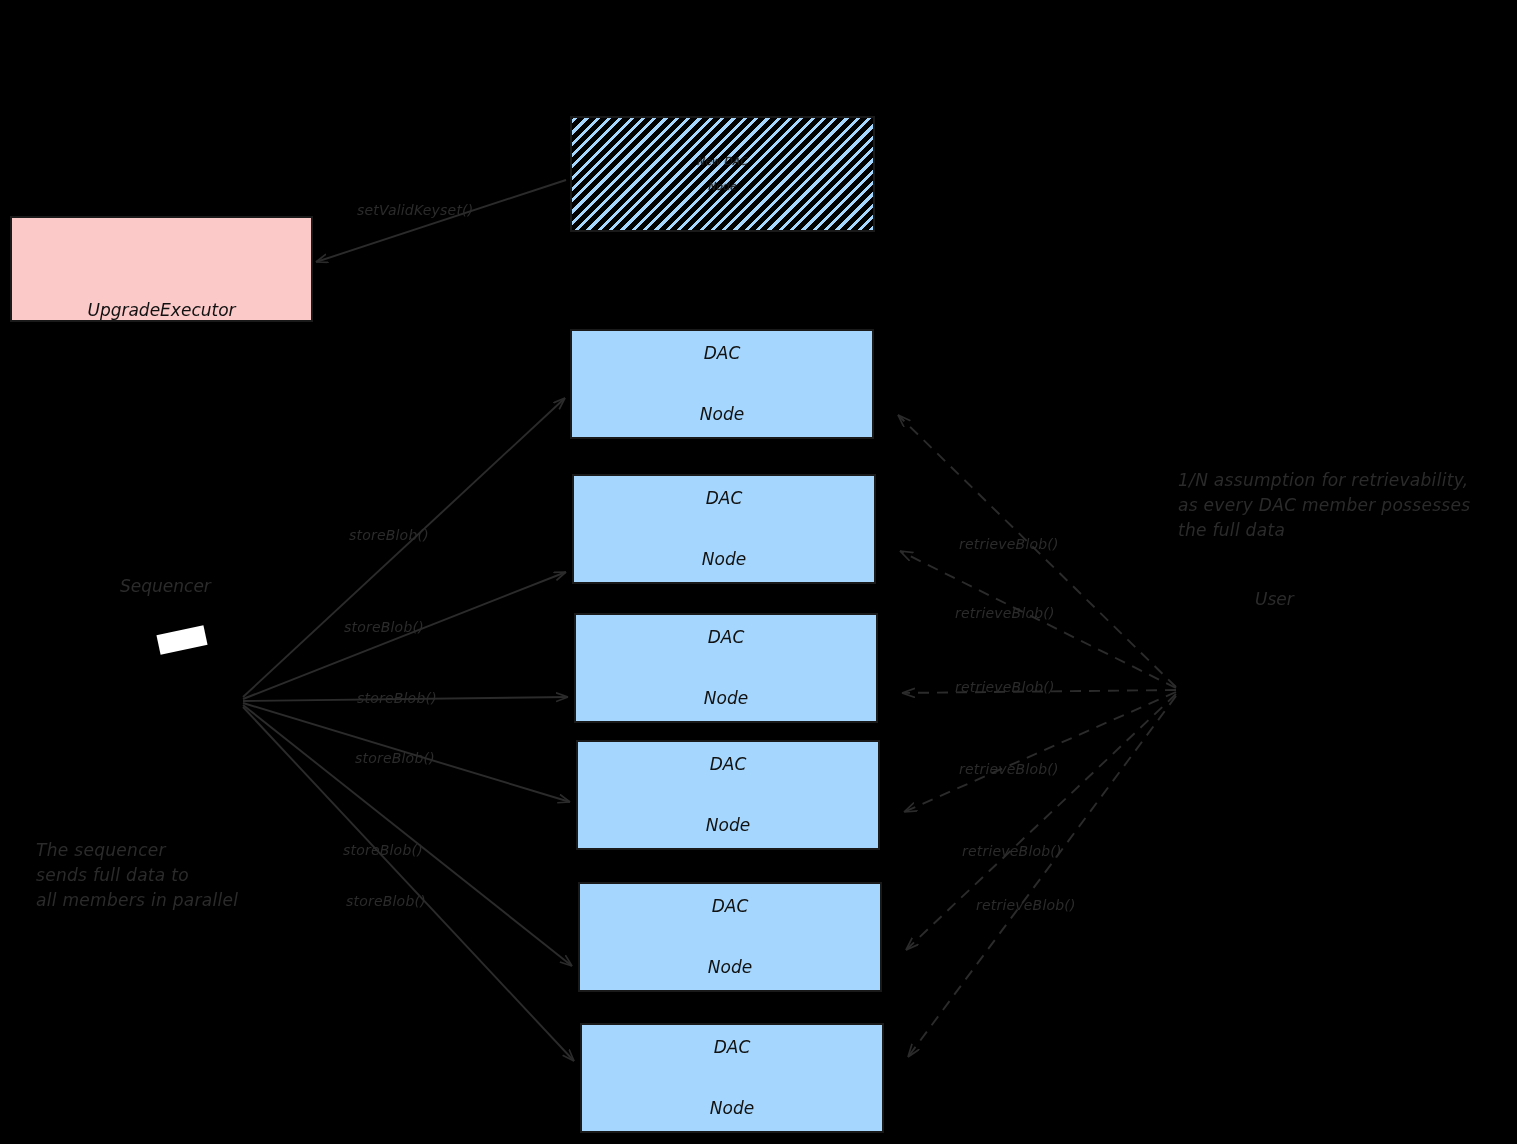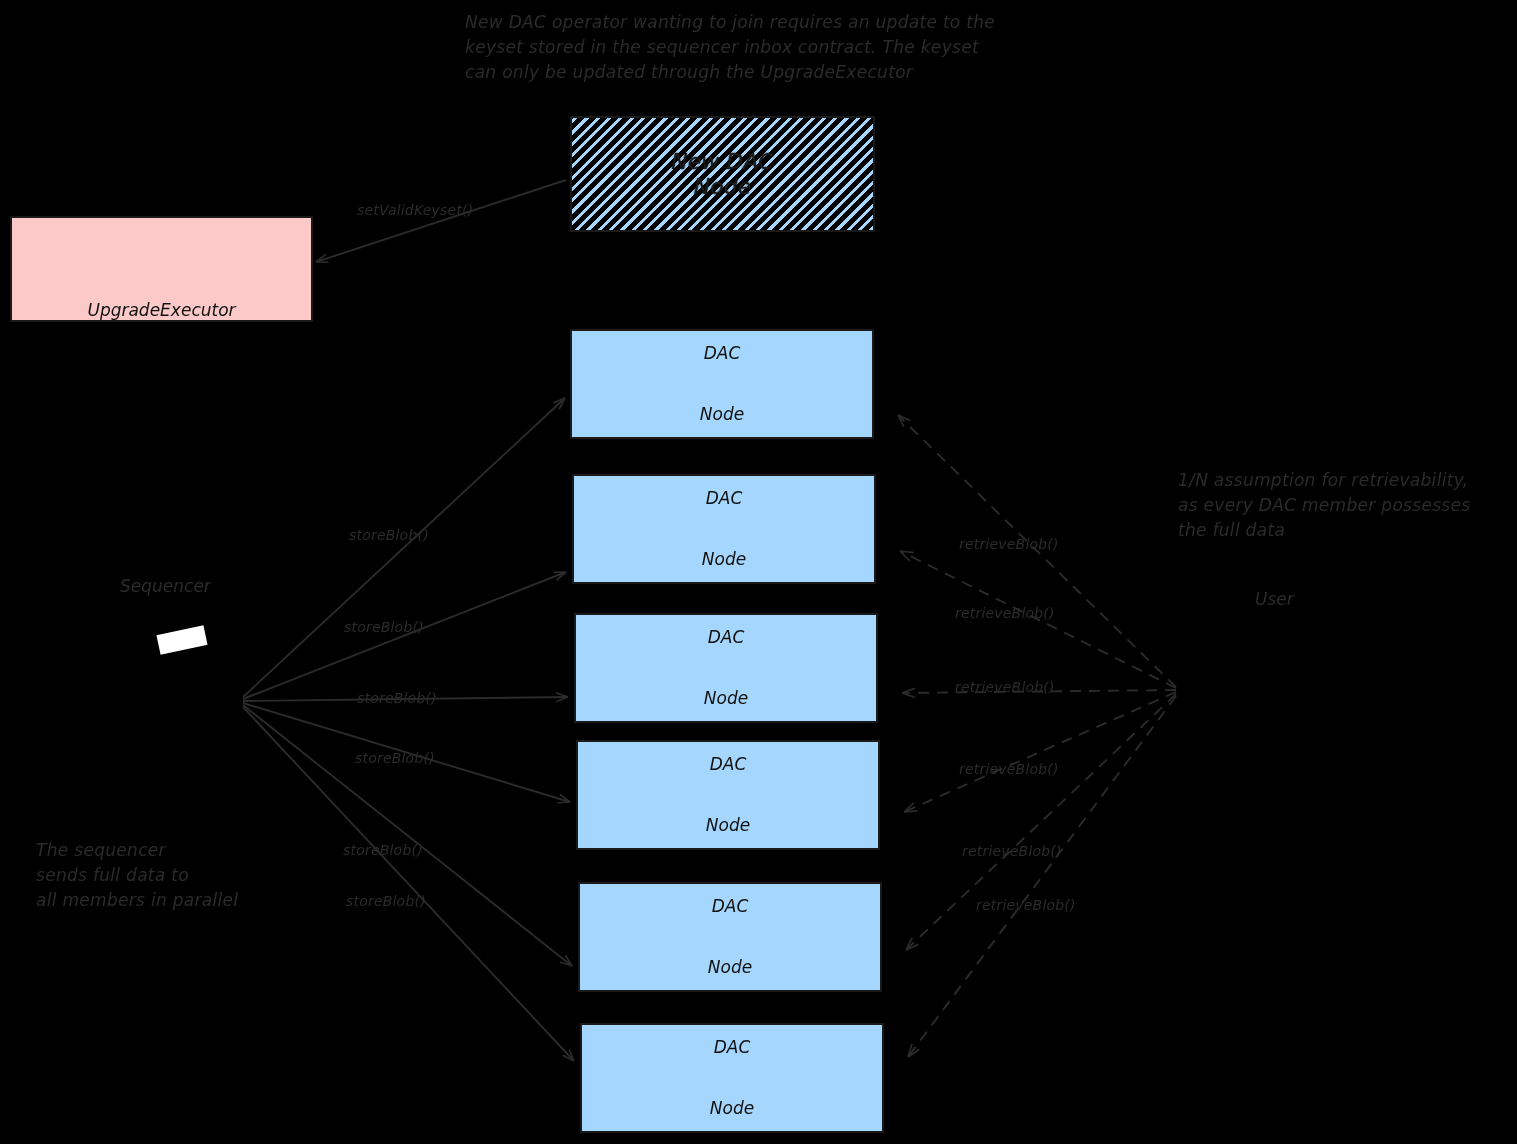--- a/index.html
+++ b/index.html
@@ -80,21 +80,21 @@
     background-image: repeating-linear-gradient(
         -45deg,
         #a5d6fd 0px, #a5d6fd 3px,
         #000000 3px, #000000 8px);
     display: flex;
     flex-direction: column;
     align-items: center;
     justify-content: center;
     color: #1b1b1b;
     font-family: "DejaVu Sans", sans-serif;
-    font-size: 22px;
+    font-size: 11px;
     font-style: italic;
     line-height: 25px;
     text-shadow: 0 0 2px #000;
   }
   .plain-label {
     position: absolute;
     color: #2b2b2b;
     font-family: "DejaVu Sans", sans-serif;
     font-size: 17px;
     font-style: italic;
@@ -137,23 +137,20 @@
     <g stroke="#2b2b2b" stroke-width="1.9" fill="none" stroke-dasharray="11 8">
       <path d="M1176,687 L898,415" marker-end="url(#arrowDash)"></path>
       <path d="M1176,688 L900,551" marker-end="url(#arrowDash)"></path>
       <path d="M1176,690 L902,693" marker-end="url(#arrowDash)"></path>
       <path d="M1176,692 L904,812" marker-end="url(#arrowDash)"></path>
       <path d="M1176,694 L906,950" marker-end="url(#arrowDash)"></path>
       <path d="M1176,696 L908,1057" marker-end="url(#arrowDash)"></path>
     </g>
   </svg>
 
-  <div class="note" style="left:465px; top:10px;">New DAC operator wanting to join requires an update to the
-keyset stored in the sequencer inbox contract. The keyset
-can only be updated through the UpgradeExecutor</div>
 
   <div class="hatch-box" style="left:570px; top:116px; width:305px; height:116px;">
     <span>New DAC</span>
     <span>Node</span>
   </div>
 
   <div class="exec-box" style="left:10px; top:216px; width:303px; height:106px;">
     <span>UpgradeExecutor</span>
   </div>
 

